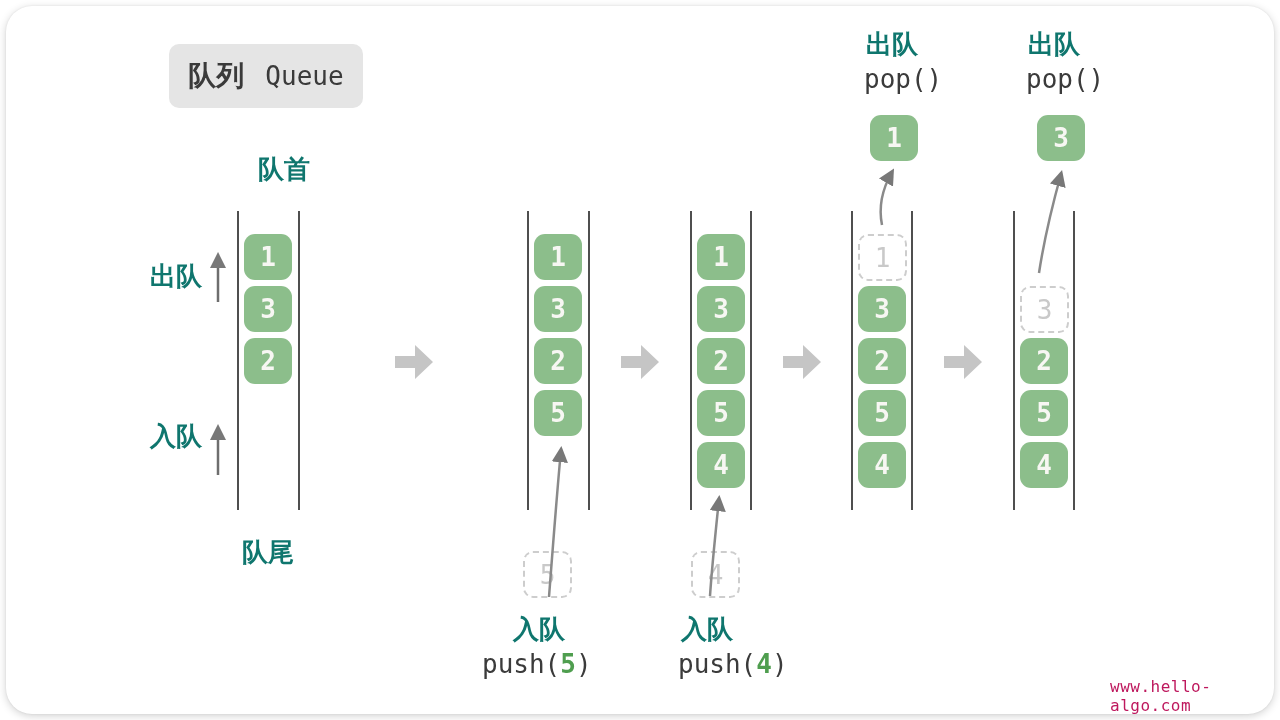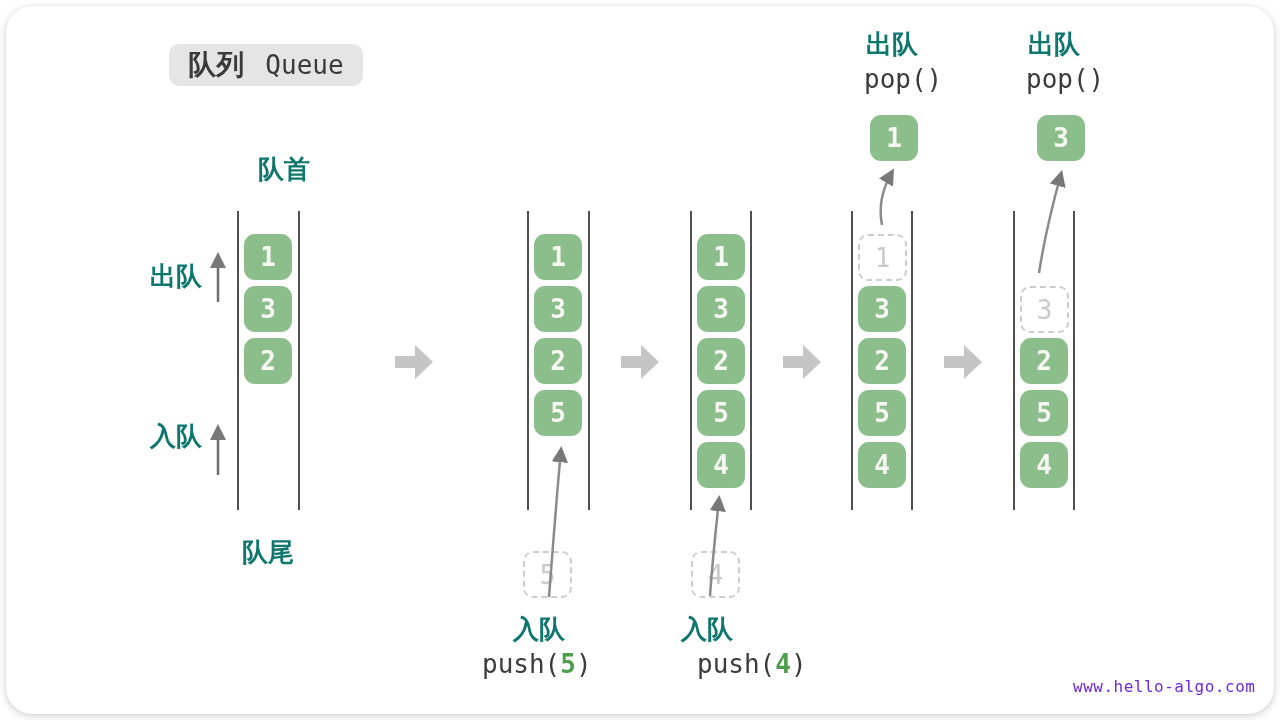--- a/index.html
+++ b/index.html
@@ -2,44 +2,44 @@
 <html><head>
 <meta charset="utf-8">
 <style>
   html,body{margin:0;padding:0;background:#ffffff;}
   #canvas{position:relative;width:1280px;height:720px;overflow:hidden;
           font-family:"DejaVu Sans","Liberation Sans",sans-serif;color:#3d3d3d;}
   .card{position:absolute;left:6px;top:6px;right:6px;bottom:6px;background:#ffffff;
         border-radius:26px;box-shadow:0 2px 9px rgba(0,0,0,.18),0 0 2px rgba(0,0,0,.08);}
   .overlay{position:absolute;left:0;top:0;pointer-events:none;}
 
-  .title-badge{position:absolute;left:169px;top:44px;width:194px;height:42px;
+  .title-badge{position:absolute;left:169px;top:44px;width:194px;height:64px;
         background:#e5e5e5;border-radius:10px;display:flex;align-items:center;
         justify-content:center;gap:21px;}
   .title-zh{font-weight:700;font-size:28px;color:#3a3a3a;}
   .title-en{font-family:"DejaVu Sans Mono","Liberation Mono",monospace;font-size:26px;color:#3a3a3a;}
 
   .cjk{position:absolute;font-weight:700;font-size:26px;line-height:1.05;
        color:#0f766e;white-space:nowrap;}
   .code{position:absolute;font-family:"DejaVu Sans Mono","Liberation Mono",monospace;
        font-size:26px;line-height:1.05;color:#3b3b3b;white-space:nowrap;}
   .code .arg{color:#4f9e4f;font-weight:700;}
 
   .vline{position:absolute;width:1.5px;top:211px;height:299px;background:#4f4f4f;}
 
   .cell{position:absolute;width:48px;height:46px;border-radius:11px;background:#8cbe8b;
         color:#f7f7f3;display:flex;align-items:center;justify-content:center;
         font-family:"DejaVu Sans Mono","Liberation Mono",monospace;font-size:26px;font-weight:600;}
   .ghost{position:absolute;width:45px;height:43px;border-radius:10px;background:transparent;
         border:2px dashed #cdcdcd;color:#c9c9c9;display:flex;align-items:center;justify-content:center;
         font-family:"DejaVu Sans Mono","Liberation Mono",monospace;font-size:26px;}
 
-  .watermark{position:absolute;left:1073px;top:677px;
+  .watermark{position:absolute;left:1110px;top:677px;
         font-family:"DejaVu Sans Mono","Liberation Mono",monospace;
-        font-size:16px;color:#6d28d9;letter-spacing:.5px;}
+        font-size:16px;color:#be185d;letter-spacing:.5px;}
 </style>
 </head>
 <body>
 
 <div id="canvas">
   <div class="card"></div>
 
   
   <div class="title-badge">
     <span class="title-zh">队列</span>
@@ -78,21 +78,21 @@
   <div style="display:contents">
     <div class="vline" style="left:690px"></div>
     <div class="vline" style="left:750px"></div>
     <div class="cell" style="left:697px;top:234px">1</div>
     <div class="cell" style="left:697px;top:286px">3</div>
     <div class="cell" style="left:697px;top:338px">2</div>
     <div class="cell" style="left:697px;top:390px">5</div>
     <div class="cell" style="left:697px;top:442px">4</div>
     <div class="ghost" style="left:691px;top:551px">4</div>
     <div class="cjk" style="left:681px;top:616px">入队</div>
-    <div class="code" style="left:697px;top:651px"><span>push(</span><span class="arg">4</span><span>)</span></div>
+    <div class="code" style="left:678px;top:651px"><span>push(</span><span class="arg">4</span><span>)</span></div>
   </div>
 
   
   <div style="display:contents">
     <div class="cjk" style="left:866px;top:31px">出队</div>
     <div class="code" style="left:864px;top:66px">pop()</div>
     <div class="cell" style="left:870px;top:115px">1</div>
     <div class="vline" style="left:851px"></div>
     <div class="vline" style="left:911px"></div>
     <div class="ghost" style="left:858px;top:234px">1</div>

